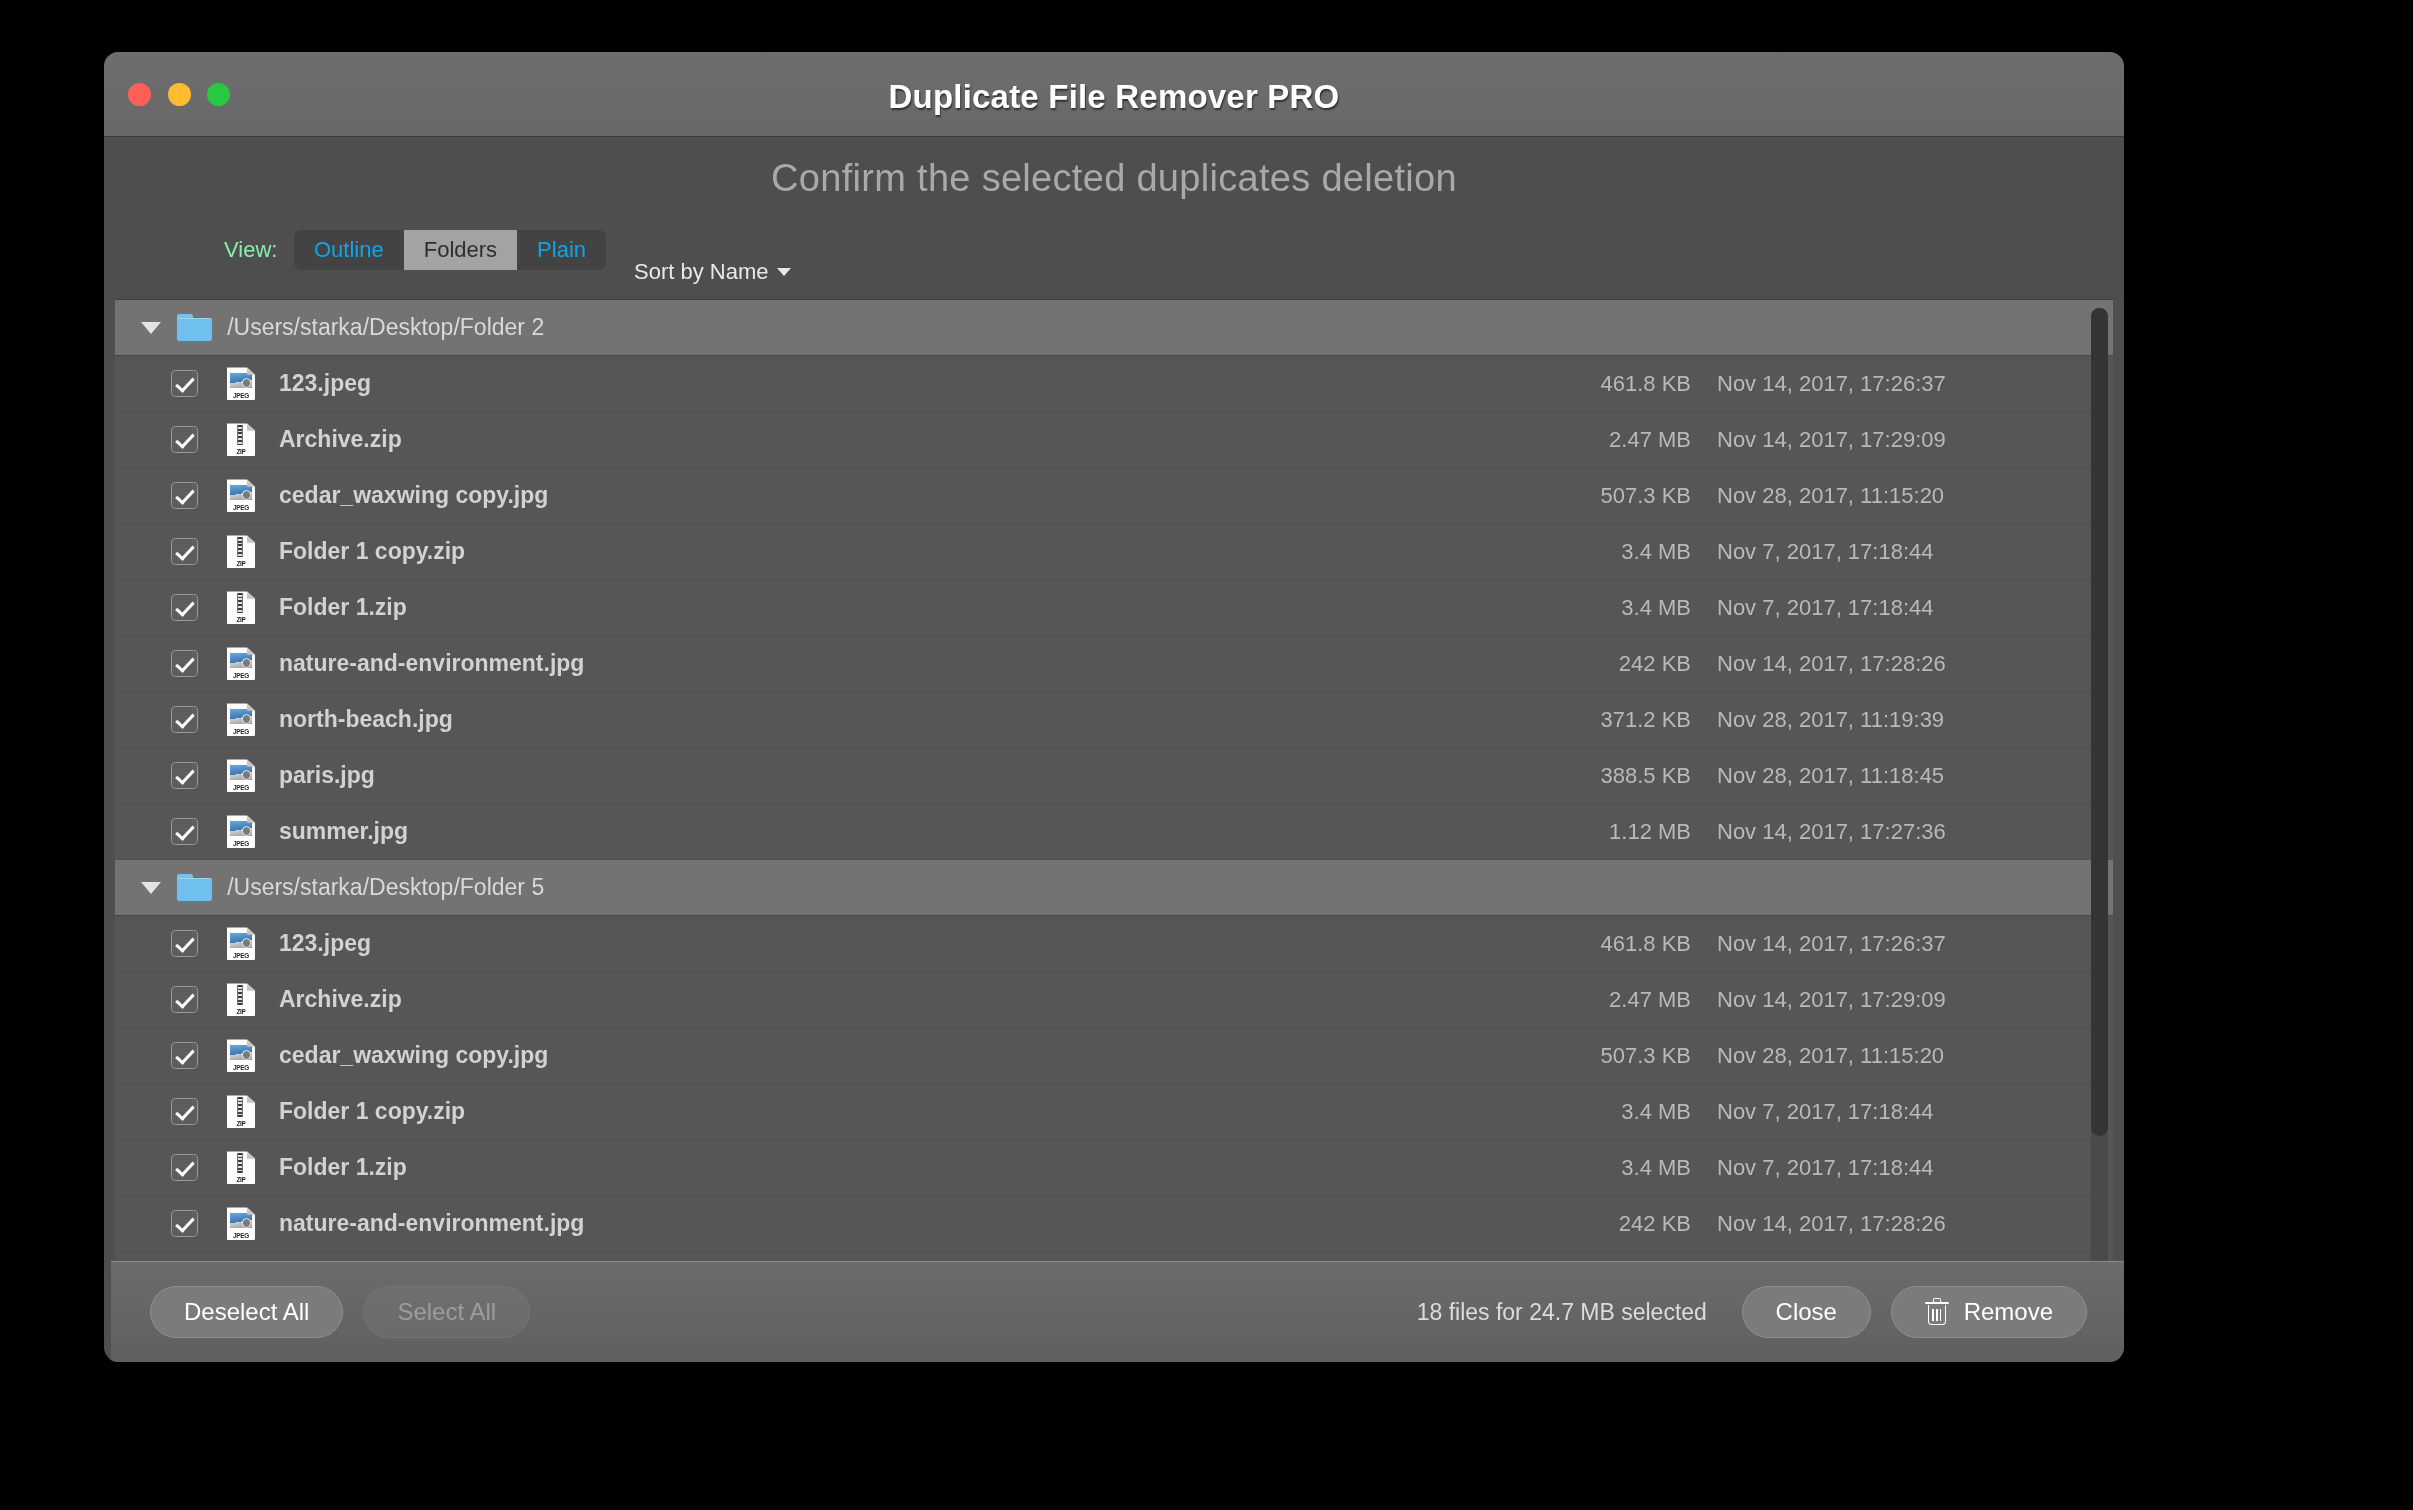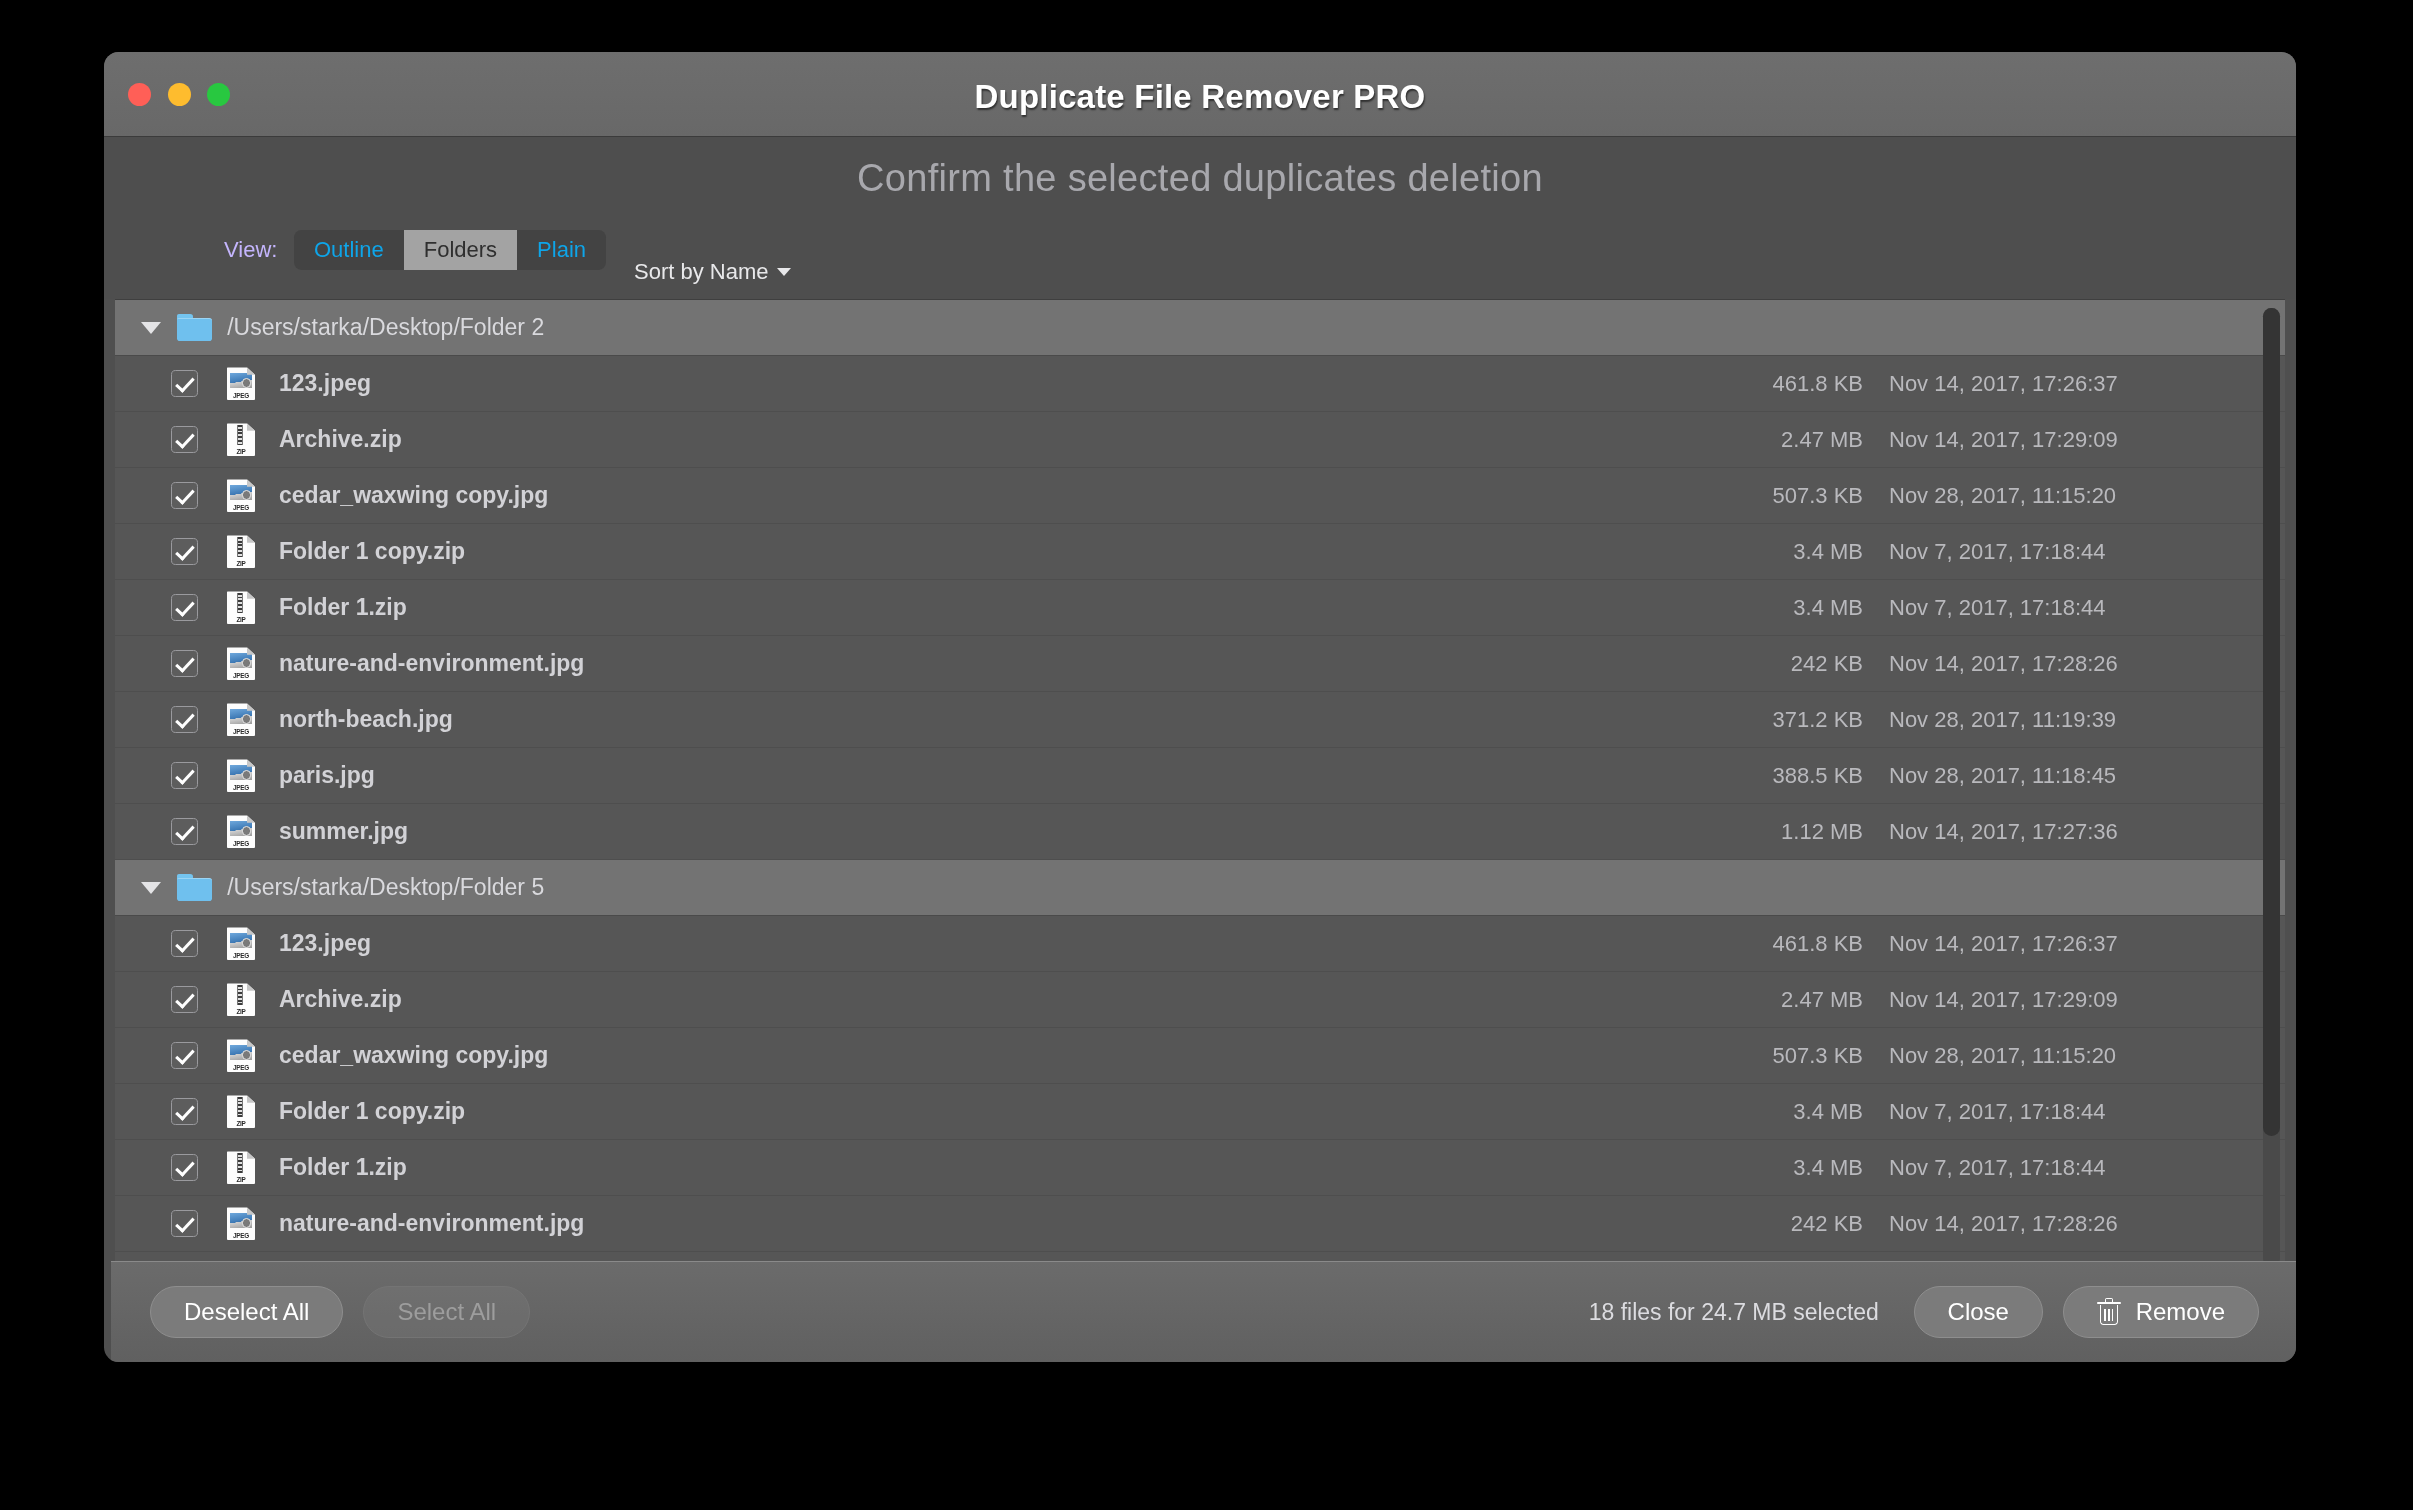--- a/index.html
+++ b/index.html
@@ -17,21 +17,21 @@
     width: 2413px;
     height: 1510px;
     background: #000000;
   }
 
   
   .window {
     position: absolute;
     left: 104px;
     top: 52px;
-    width: 2192px;
+    width: 2020px;
     height: 1310px;
     border-radius: 14.7px;
     overflow: hidden;
     background: #4f4f4f;
     box-shadow: 0 16.6px 55px rgba(0,0,0,0.75);
   }
 
   
   .titlebar {
     position: relative;
@@ -83,21 +83,21 @@
 
   
   .toolbar {
     display: flex;
     align-items: center;
     gap: 0;
     padding: 0 0 14.7px 120px;
   }
   .view-label {
     font-size: 22px;
-    color: #c4b5fd;
+    color: #86efac;
     margin-right: 16.6px;
   }
   .segmented {
     display: flex;
     background: #434343;
     border-radius: 7.4px;
     overflow: hidden;
     height: 40px;
     align-items: stretch;
   }

